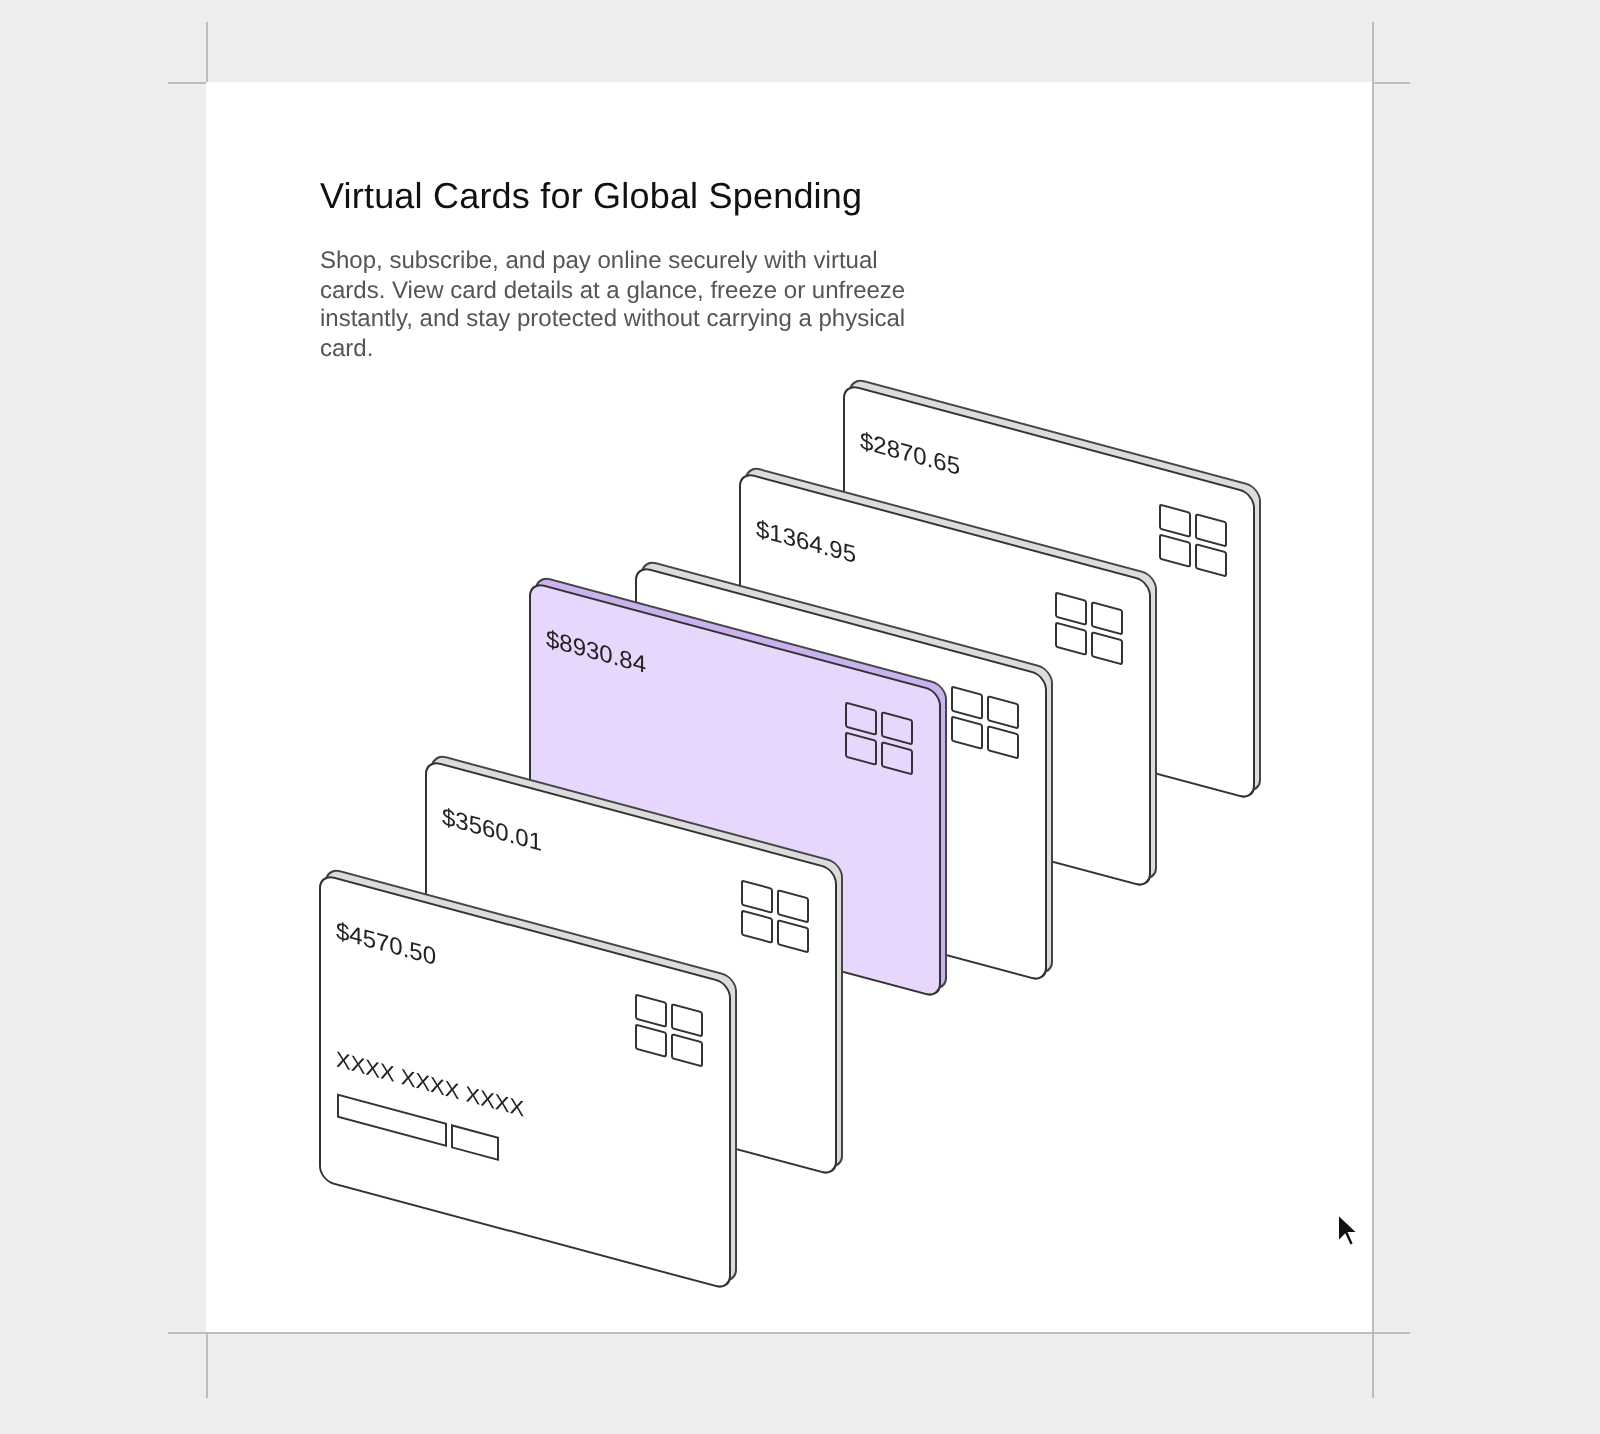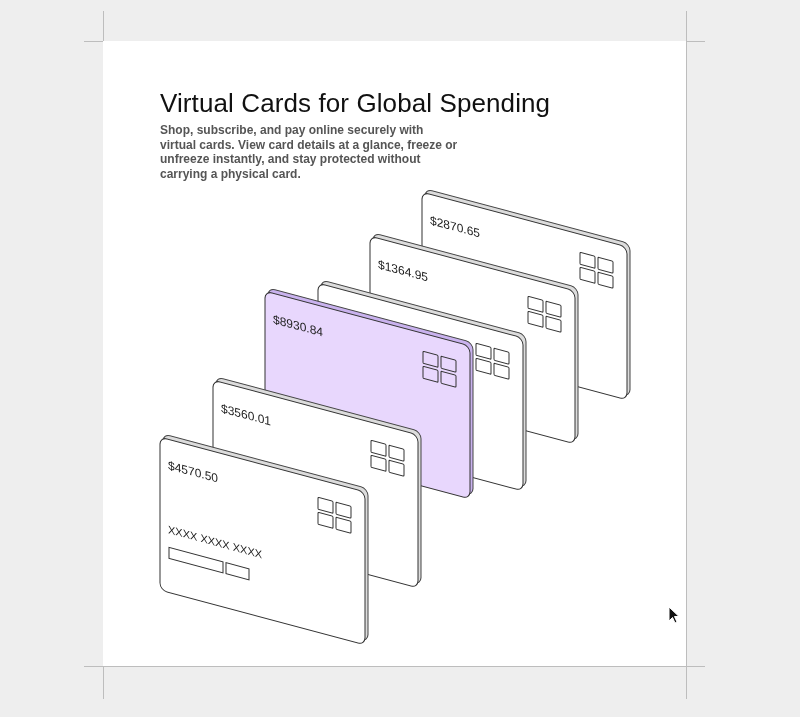--- a/index.html
+++ b/index.html
@@ -1,21 +1,21 @@
 <!DOCTYPE html>
 <html><head>
 <meta charset="utf-8">
 <style>
   html, body { margin:0; padding:0; }
   body { width:800px; height:717px; background:#eeeeee; position:relative; overflow:hidden; font-family:"Liberation Sans", sans-serif; }
   .panel { position:absolute; left:103px; top:41px; width:583px; height:625px; background:#ffffff; }
   .guide-h { position:absolute; height:1px; background:#bdbdbd; }
   .guide-v { position:absolute; width:1px; background:#bdbdbd; }
-  .title { position:absolute; left:160px; top:88px; font-size:26px; color:#111; letter-spacing:0.1px; white-space:nowrap; }
-  .desc { position:absolute; left:160px; top:123px; width:300px; font-size:12px; line-height:14.5px; color:#555;font-weight:bold; }
+  .title { position:absolute; left:160px; top:88px; font-size:18px; color:#111; letter-spacing:0.1px; white-space:nowrap; }
+  .desc { position:absolute; left:160px; top:123px; width:300px; font-size:12px; line-height:14.5px; color:#555; }
   svg.cards { position:absolute; left:0; top:0; }
   .cursor { position:absolute; left:668px; top:606px; }
 </style>
 </head>
 <body>
 
 <div class="guide-h" style="left:84px; top:41px; width:621px;"></div>
 <div class="guide-h" style="left:84px; top:666px; width:621px;"></div>
 <div class="guide-v" style="left:103px; top:11px; height:688px;"></div>
 <div class="guide-v" style="left:686px; top:11px; height:688px;"></div>

